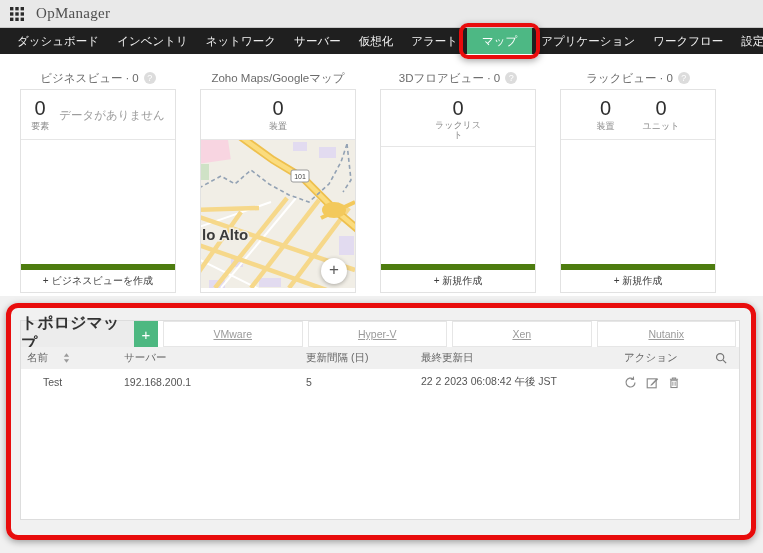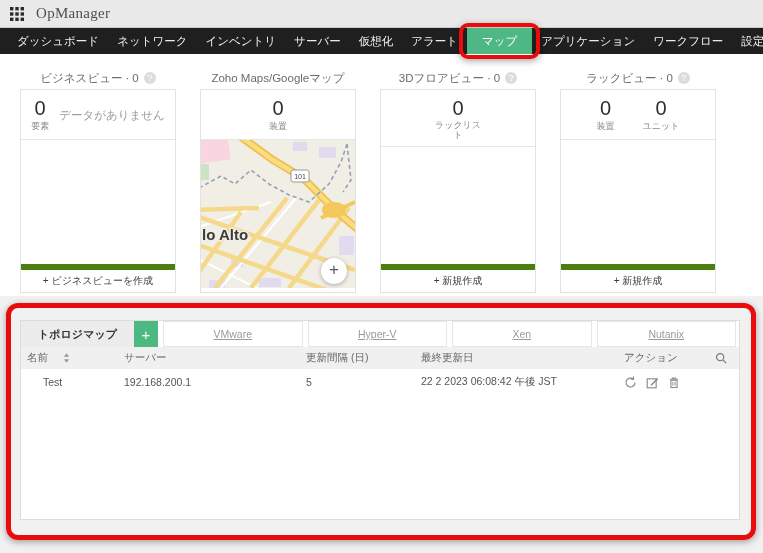--- a/index.html
+++ b/index.html
@@ -35,21 +35,21 @@
 
   
   .map-card { border:1px solid #e2e2e2; height:204px; display:flex; flex-direction:column; }
   .map-wrap { flex:1; position:relative; overflow:hidden; }
   .map-zoom-btn { position:absolute; right:8px; bottom:8px; width:26px; height:26px; border-radius:50%; background:#fff; box-shadow:0 1px 4px rgba(0,0,0,.3); color:#5a5a5a; font-size:17px; line-height:24px; text-align:center; cursor:pointer; }
 
   
   .table-section { height:257px; background:#f1f1f1; position:relative; }
   .panel-container { position:absolute; left:20px; top:24px; width:720px; height:200px; background:#fff; border:1px solid #ddd; display:flex; flex-direction:column; }
   .tabs-row { height:26px; display:flex; background:#fff; }
-  .tab-active { width:113px; background:#ececec; display:flex; align-items:center; justify-content:center; font-size:11px; font-weight:bold; color:#333; cursor:pointer; }
+  .tab-active { width:113px; background:#ececec; display:flex; align-items:center; justify-content:center; font-size:16px; font-weight:bold; color:#333; cursor:pointer; }
   .tab-add { width:24px; background:#4db881; color:#fff; display:flex; align-items:center; justify-content:center; font-size:15px; cursor:pointer; }
   .tab { flex:1; margin-left:5px; background:#fff; border:1px solid #e6e6e6; display:flex; align-items:center; justify-content:center; font-size:10.5px; color:#9a9a9a; cursor:pointer;text-decoration:underline; }
   .tab:last-child { margin-right:3px; }
   .thead, .trow { display:grid; grid-template-columns:103px 182px 115px 203px 78px 1fr; align-items:center; }
   .thead { background:#f0f0f0; height:22px; font-size:10.5px; color:#666; }
   .thead > div:first-child { padding-left:6px; }
   .trow { height:26px; font-size:10.5px; color:#555; }
   .trow > div:first-child { padding-left:22px; }
   .th-name { display:flex; align-items:center; gap:15px; cursor:pointer; }
   .search-cell { display:flex; justify-content:flex-end; padding-right:12px; }
@@ -79,22 +79,22 @@
             <rect x="5.3" y="10.6" width="3.4" height="3.4"></rect>
             <rect x="10.6" y="10.6" width="3.4" height="3.4"></rect>
         </g>
       </svg>
     </span>
     <span class="app-name">OpManager</span>
   </div>
 
   <div class="navbar">
     <span class="nav-item">ダッシュボード</span>
+    <span class="nav-item">インベントリ</span>
     <span class="nav-item">ネットワーク</span>
-    <span class="nav-item">インベントリ</span>
     <span class="nav-item">サーバー</span>
     <span class="nav-item">仮想化</span>
     <span class="nav-item">アラート</span>
     <span class="nav-item active">マップ</span>
     <span class="nav-item">アプリケーション</span>
     <span class="nav-item">ワークフロー</span>
     <span class="nav-item">設定</span>
 
   </div>
 

